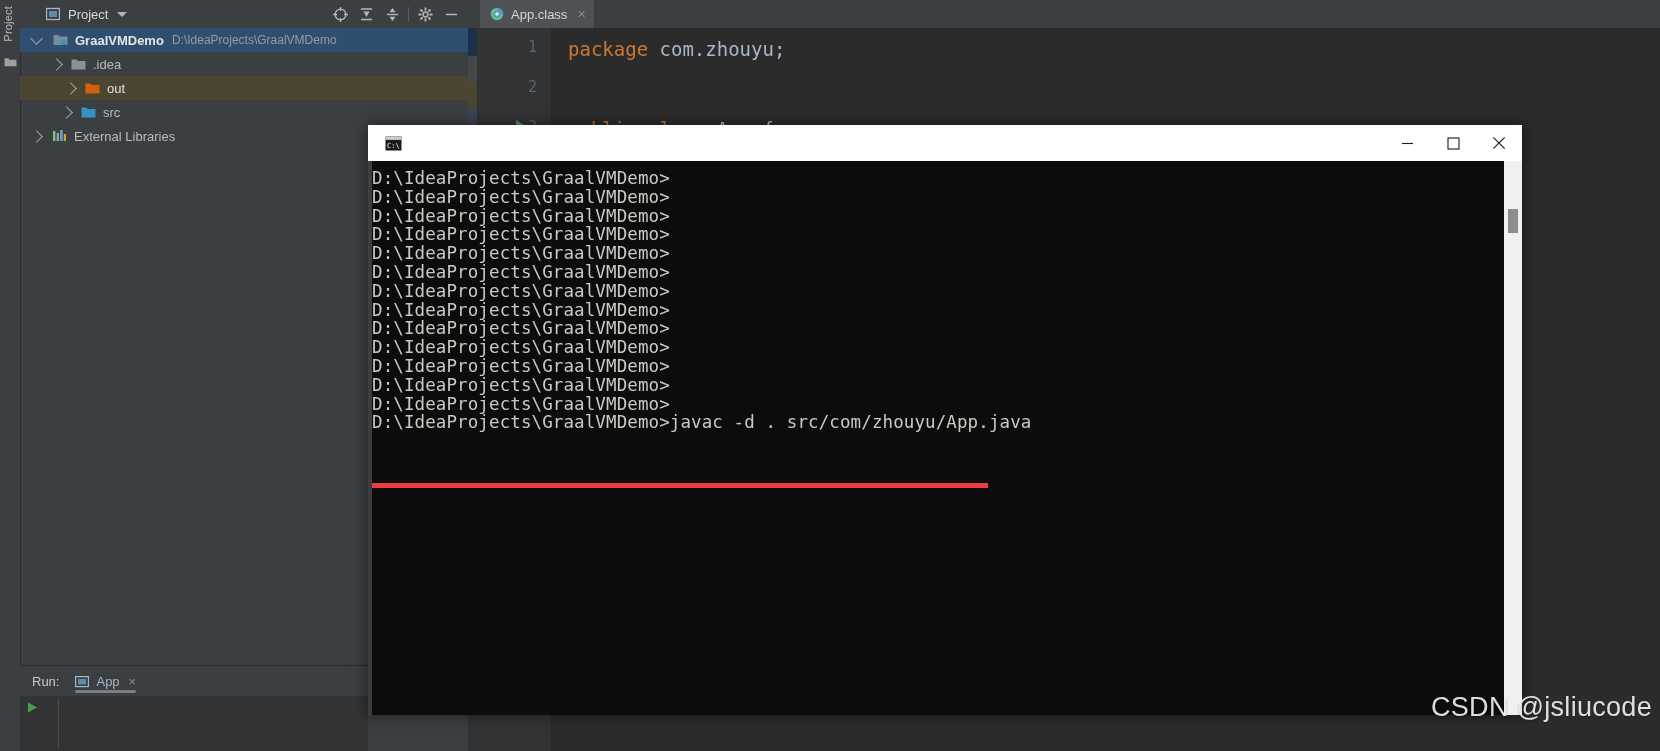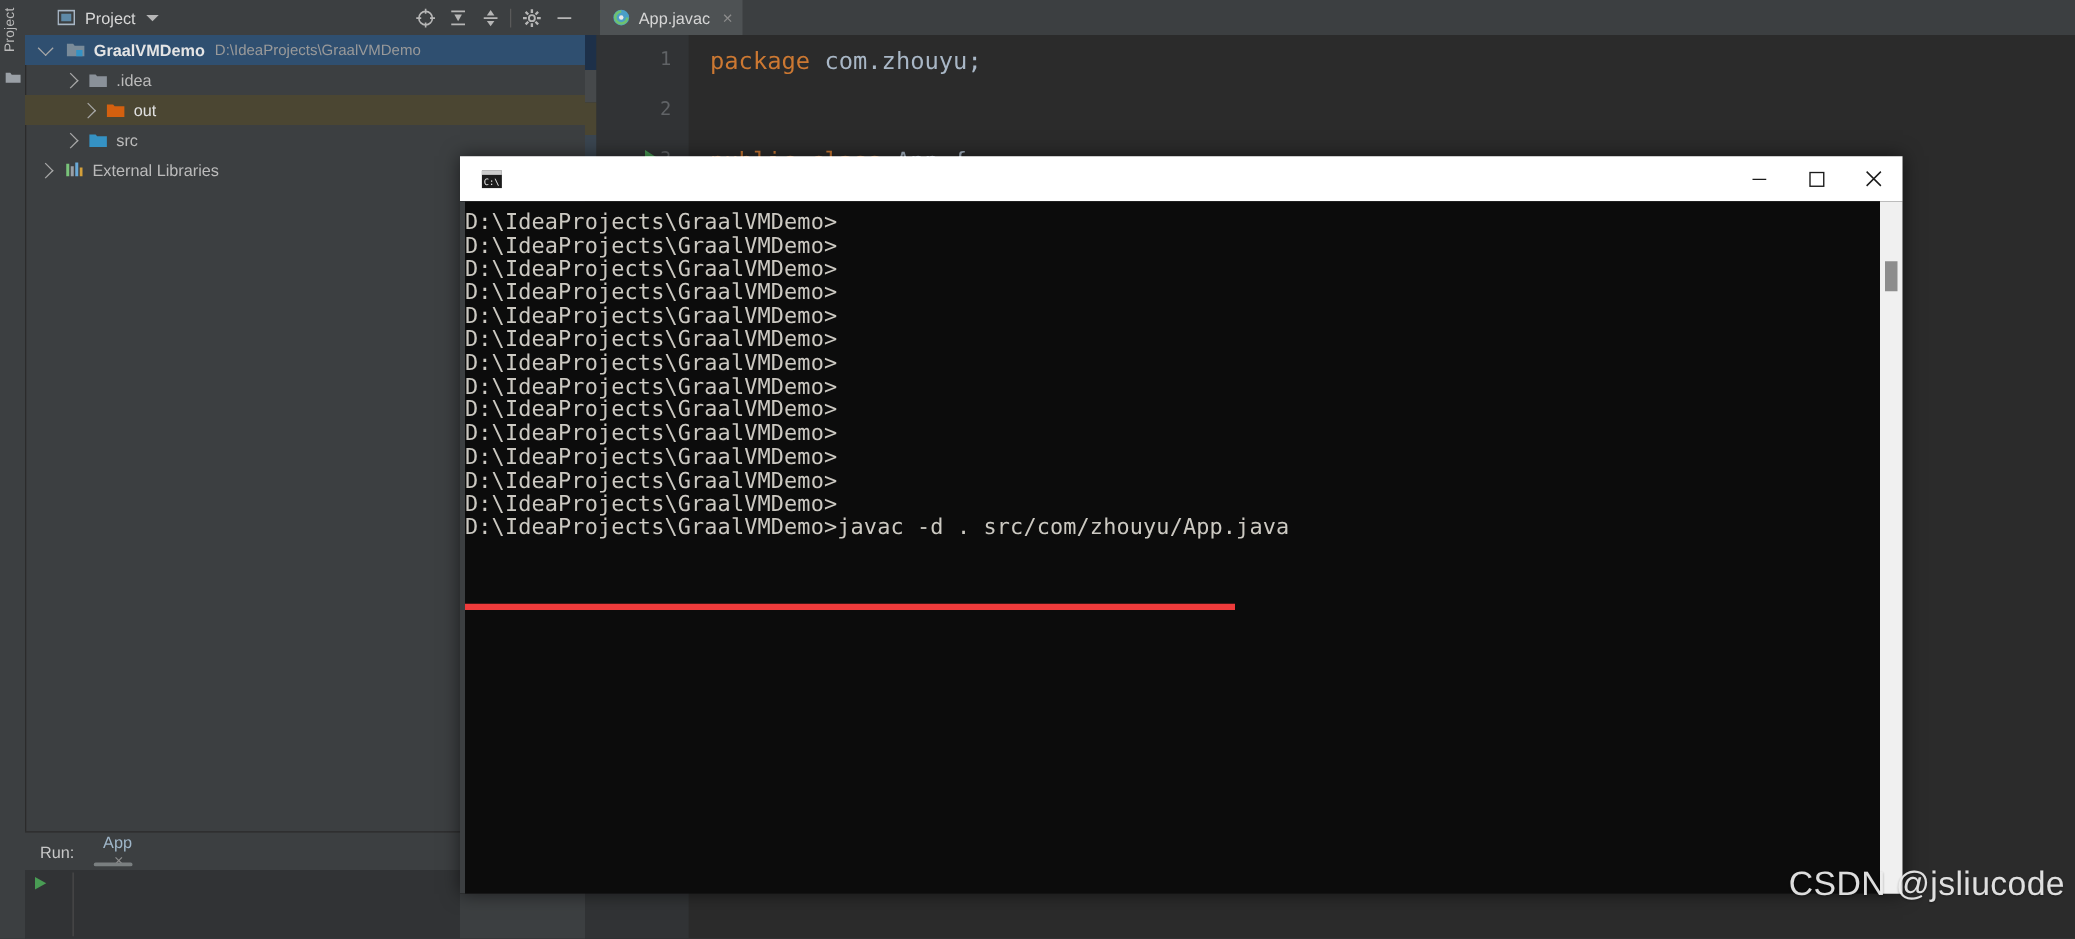--- a/index.html
+++ b/index.html
@@ -106,21 +106,21 @@
   .stripe{position:absolute;left:468px;width:9px;}
 
   
   .run-panel{
     position:absolute;left:20px;bottom:0;width:348px;height:85px;
     background:#3c3f41;border-top:1px solid #2b2b2b;
   }
   .run-head{height:30px;display:flex;align-items:center;padding-left:12px;}
   .run-head .rl{font-size:13px;color:#c8c8c8;}
   .run-tab{
-    margin-left:16px;display:flex;align-items:center;position:relative;height:30px;flex-direction:column;
+    margin-left:16px;display:flex;align-items:center;position:relative;height:30px;
   }
   .run-tab .rt-label{font-size:13px;color:#9fb6c9;margin-left:7px;}
   .run-tab .rt-close{margin-left:9px;color:#8c8c8c;font-size:13px;}
   .run-tab .rt-underline{
     position:absolute;left:0;bottom:3px;width:100%;height:3px;background:#7a7f80;border-radius:2px;
   }
   .run-body{position:absolute;left:0;right:0;top:30px;bottom:0;background:#313335;}
   .run-left-icons{position:absolute;left:6px;top:4px;width:24px;}
   .run-sep{position:absolute;left:38px;top:2px;bottom:2px;width:1px;background:#4b4b4b;}
   .run-text{
@@ -253,21 +253,21 @@
     </div>
 
     <div class="trow sel-olive" style="padding-left:24px">
       <span class="arrow right" style="margin-left:22px"></span>
       <svg width="15" height="13" viewBox="0 0 15 13" style="margin-left:10px">
         <path d="M0.5 1.5h5l1.2 1.5h7.8V11.5H0.5z" fill="#d4600f"></path>
       </svg>
       <span class="tname" style="margin-left:7px;color:#e0e0e0">out</span>
     </div>
 
-    <div class="trow" style="padding-left:10px">
+    <div class="trow" style="padding-left:20px">
       <span class="arrow right" style="margin-left:22px"></span>
       <svg width="15" height="13" viewBox="0 0 15 13" style="margin-left:10px">
         <path d="M0.5 1.5h5l1.2 1.5h7.8V11.5H0.5z" fill="#3592c4"></path>
       </svg>
       <span class="tname" style="margin-left:7px">src</span>
     </div>
 
 
     <div class="trow" style="padding-left:10px">
       <span class="arrow right" style="margin-left:2px"></span>
@@ -282,21 +282,21 @@
 
   </div>
 
   <div class="tabbar">
     <div class="etab">
       <svg width="14" height="14" viewBox="0 0 14 14">
         <circle cx="7" cy="7" r="6.3" fill="#4a9ec7"></circle>
         <path d="M7 2.2a4.8 4.8 0 1 0 4.8 4.8" fill="none" stroke="#6fc26f" stroke-width="2.1"></path>
         <circle cx="7" cy="7" r="1.8" fill="#e8e8e8"></circle>
       </svg>
-      <span class="et-label">App.javac</span>
+      <span class="et-label">App.class</span>
       <span class="et-close">×</span>
     </div>
   </div>
 
   <div class="editor">
     <div class="gutter">
       <div class="gline" style="top:10px">1</div>
       <div class="gline" style="top:50px">2</div>
       <div class="gline" style="top:90px">3</div>
       <div class="runmark" style="top:92px"></div>

